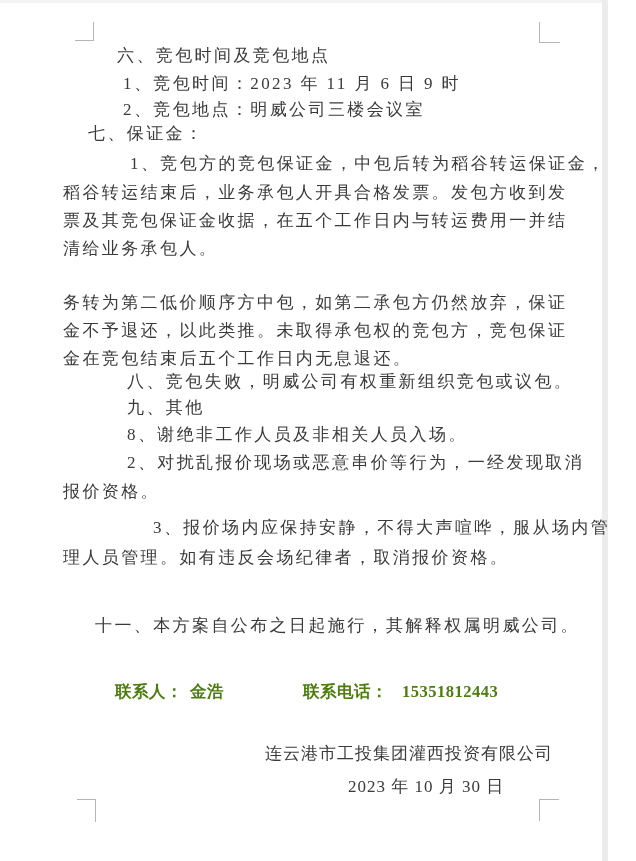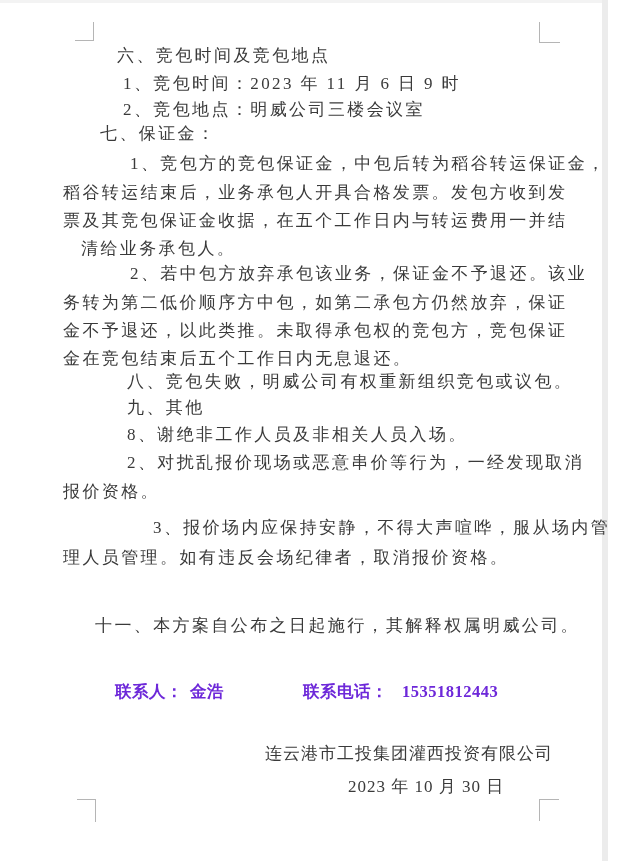--- a/index.html
+++ b/index.html
@@ -36,21 +36,21 @@
     color: #3a3a3a;
     white-space: nowrap;
   }
   .contact-row { position: absolute; left: 0; top: 682px; width: 636px; height: 22px; }
   .contact-row span {
     position: absolute;
     font-size: 16.5px;
     line-height: 20px;
     font-weight: 700;
     letter-spacing: 0.5px;
-    color: #6d28d9;
+    color: #4d7c0f;
     white-space: nowrap;
   }
   .c-person-label { left: 115px; }
   .c-person-name  { left: 190px; }
   .c-phone-label  { left: 303px; }
   .c-phone-value  { left: 402px; letter-spacing: 0; }
   .company { left: 265px; top: 744px; letter-spacing: 1px; }
   .docdate { left: 348px; top: 777px; letter-spacing: 1px; }
 </style>
 </head>
@@ -62,28 +62,27 @@
   <div class="edge-right"></div>
 
   <div class="mark mark-tl"></div>
   <div class="mark mark-tr"></div>
   <div class="mark mark-bl"></div>
   <div class="mark mark-br"></div>
 
   <div class="ln" style="left:117px; top:46px;">六、竞包时间及竞包地点</div>
   <div class="ln" style="left:123px; top:74px;text-align:right;">1、竞包时间：2023 年 11 月 6 日 9 时</div>
   <div class="ln" style="left:123px; top:100px;">2、竞包地点：明威公司三楼会议室</div>
-  <div class="ln" style="left:100px;  top:124px;">七、保证金：</div>
+  <div class="ln" style="left:88px;  top:124px;">七、保证金：</div>
 
   <div class="ln" style="left:130px; top:154px;">1、竞包方的竞包保证金，中包后转为稻谷转运保证金，</div>
   <div class="ln" style="left:63px;  top:183px;">稻谷转运结束后，业务承包人开具合格发票。发包方收到发</div>
   <div class="ln" style="left:63px;  top:211px;">票及其竞包保证金收据，在五个工作日内与转运费用一并结</div>
-  <div class="ln" style="left:63px;  top:239px;margin-left:18px;">清给业务承包人。</div>
+  <div class="ln" style="left:63px;  top:239px;">清给业务承包人。</div>
 
-  <div class="ln" style="left:130px; top:264px;">2、若中包方放弃承包该业务，保证金不予退还。该业</div>
   <div class="ln" style="left:63px;  top:293px;">务转为第二低价顺序方中包，如第二承包方仍然放弃，保证</div>
   <div class="ln" style="left:63px;  top:321px;">金不予退还，以此类推。未取得承包权的竞包方，竞包保证</div>
   <div class="ln" style="left:63px;  top:349px;">金在竞包结束后五个工作日内无息退还。</div>
 
   <div class="ln" style="left:127px; top:372px;">八、竞包失败，明威公司有权重新组织竞包或议包。</div>
   <div class="ln" style="left:127px; top:398px;">九、其他</div>
   <div class="ln" style="left:127px; top:425px;">8、谢绝非工作人员及非相关人员入场。</div>
   <div class="ln" style="left:127px; top:453px;">2、对扰乱报价现场或恶意串价等行为，一经发现取消</div>
   <div class="ln" style="left:63px;  top:482px;">报价资格。</div>
   <div class="ln" style="left:129px; top:518px;margin-left:24px;">3、报价场内应保持安静，不得大声喧哗，服从场内管</div>

